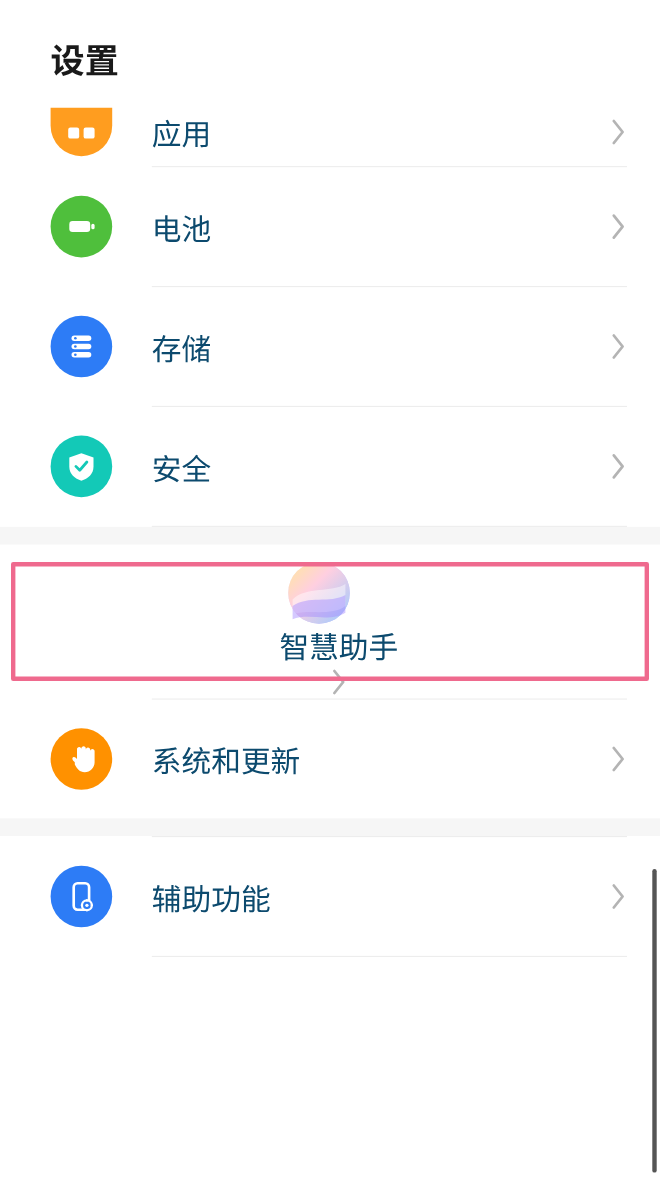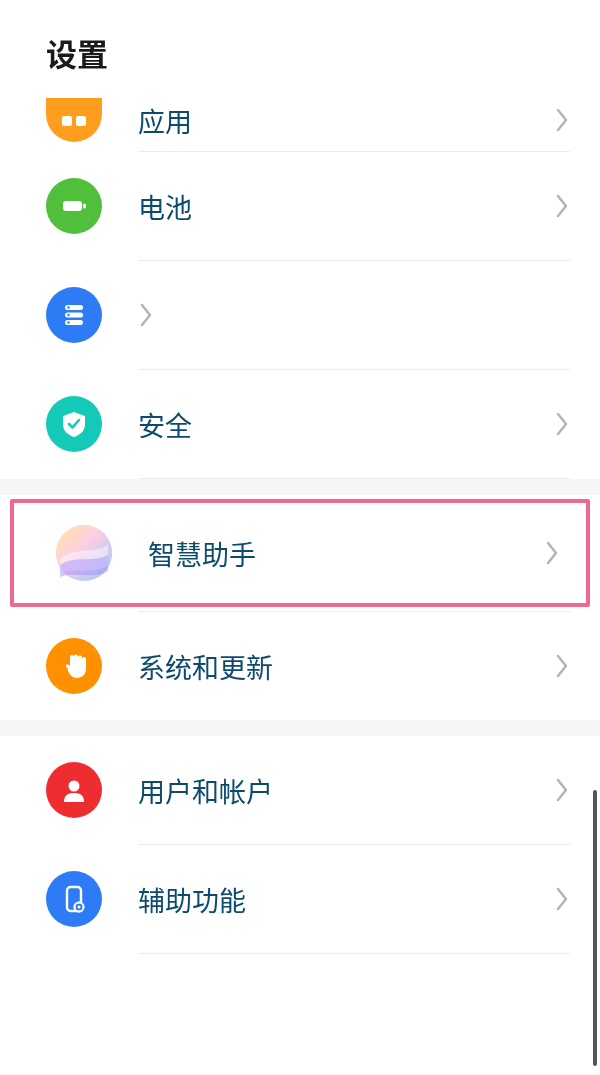--- a/index.html
+++ b/index.html
@@ -52,22 +52,23 @@
       height:1px;
       margin-left:138px; 
       background:#ededed;
       margin-right:30px;
     }
 
     
     .highlight {
       outline:4px solid #ef6a8e;
       outline-offset:-4px;
-      margin:4px 10px;
+      margin:16px 10px;
       border-radius:2px;
+      flex-direction:column;
     }
 
     
     .scroll-indicator {
       position:absolute;
       right:3px;
       top:790px;
       width:4px;
       height:276px;
       background:#555555;
@@ -134,20 +135,21 @@
     <div class="icon-wrap bg-blue">
       <svg viewBox="0 0 30 30">
         <rect x="6" y="5" width="18" height="5" rx="2.5" fill="#ffffff"></rect>
         <rect x="6" y="12.5" width="18" height="5" rx="2.5" fill="#ffffff"></rect>
         <rect x="6" y="20" width="18" height="5" rx="2.5" fill="#ffffff"></rect>
         <circle cx="9.5" cy="7.5" r="1.2" fill="#2d7cf6"></circle>
         <circle cx="9.5" cy="15" r="1.2" fill="#2d7cf6"></circle>
         <circle cx="9.5" cy="22.5" r="1.2" fill="#2d7cf6"></circle>
       </svg>
     </div>
+    <div class="label">存储</div>
     <div class="chevron">
       <svg viewBox="0 0 16 28" fill="none" stroke-width="2.5" stroke-linecap="round" stroke-linejoin="round">
           <path d="M4 4 L12 14 L4 24"></path>
         </svg>
     </div>
   </div>
   <div class="divider"></div>
 
   <div class="row">
     <div class="icon-wrap bg-teal">
@@ -207,34 +209,20 @@
           <path d="M4 4 L12 14 L4 24"></path>
         </svg>
     </div>
   </div>
 </div>
 
 <div class="group-sep"></div>
 
 <div class="group">
 
-  <div class="row">
-    <div class="icon-wrap bg-red">
-      <svg viewBox="0 0 30 30">
-        <circle cx="15" cy="11" r="5.5" fill="#ffffff"></circle>
-        <path d="M5 27 C5 20 9 18 15 18 C21 18 25 20 25 27 Z" fill="#ffffff"></path>
-      </svg>
-    </div>
-    <div class="label">用户和帐户</div>
-    <div class="chevron">
-      <svg viewBox="0 0 16 28" fill="none" stroke-width="2.5" stroke-linecap="round" stroke-linejoin="round">
-          <path d="M4 4 L12 14 L4 24"></path>
-        </svg>
-    </div>
-  </div>
   <div class="divider"></div>
 
   <div class="row">
     <div class="icon-wrap bg-sysblue">
       <svg viewBox="0 0 30 30">
         <rect x="8" y="3" width="14" height="24" rx="3.5" fill="none" stroke="#ffffff" stroke-width="2.4"></rect>
         <circle cx="20" cy="23" r="4.5" fill="#2d7cf6" stroke="#ffffff" stroke-width="2"></circle>
         <circle cx="20" cy="23" r="1.5" fill="#ffffff"></circle>
         <g stroke="#ffffff" stroke-width="1.6">
           <line x1="20" y1="17.5" x2="20" y2="19.5"></line>

